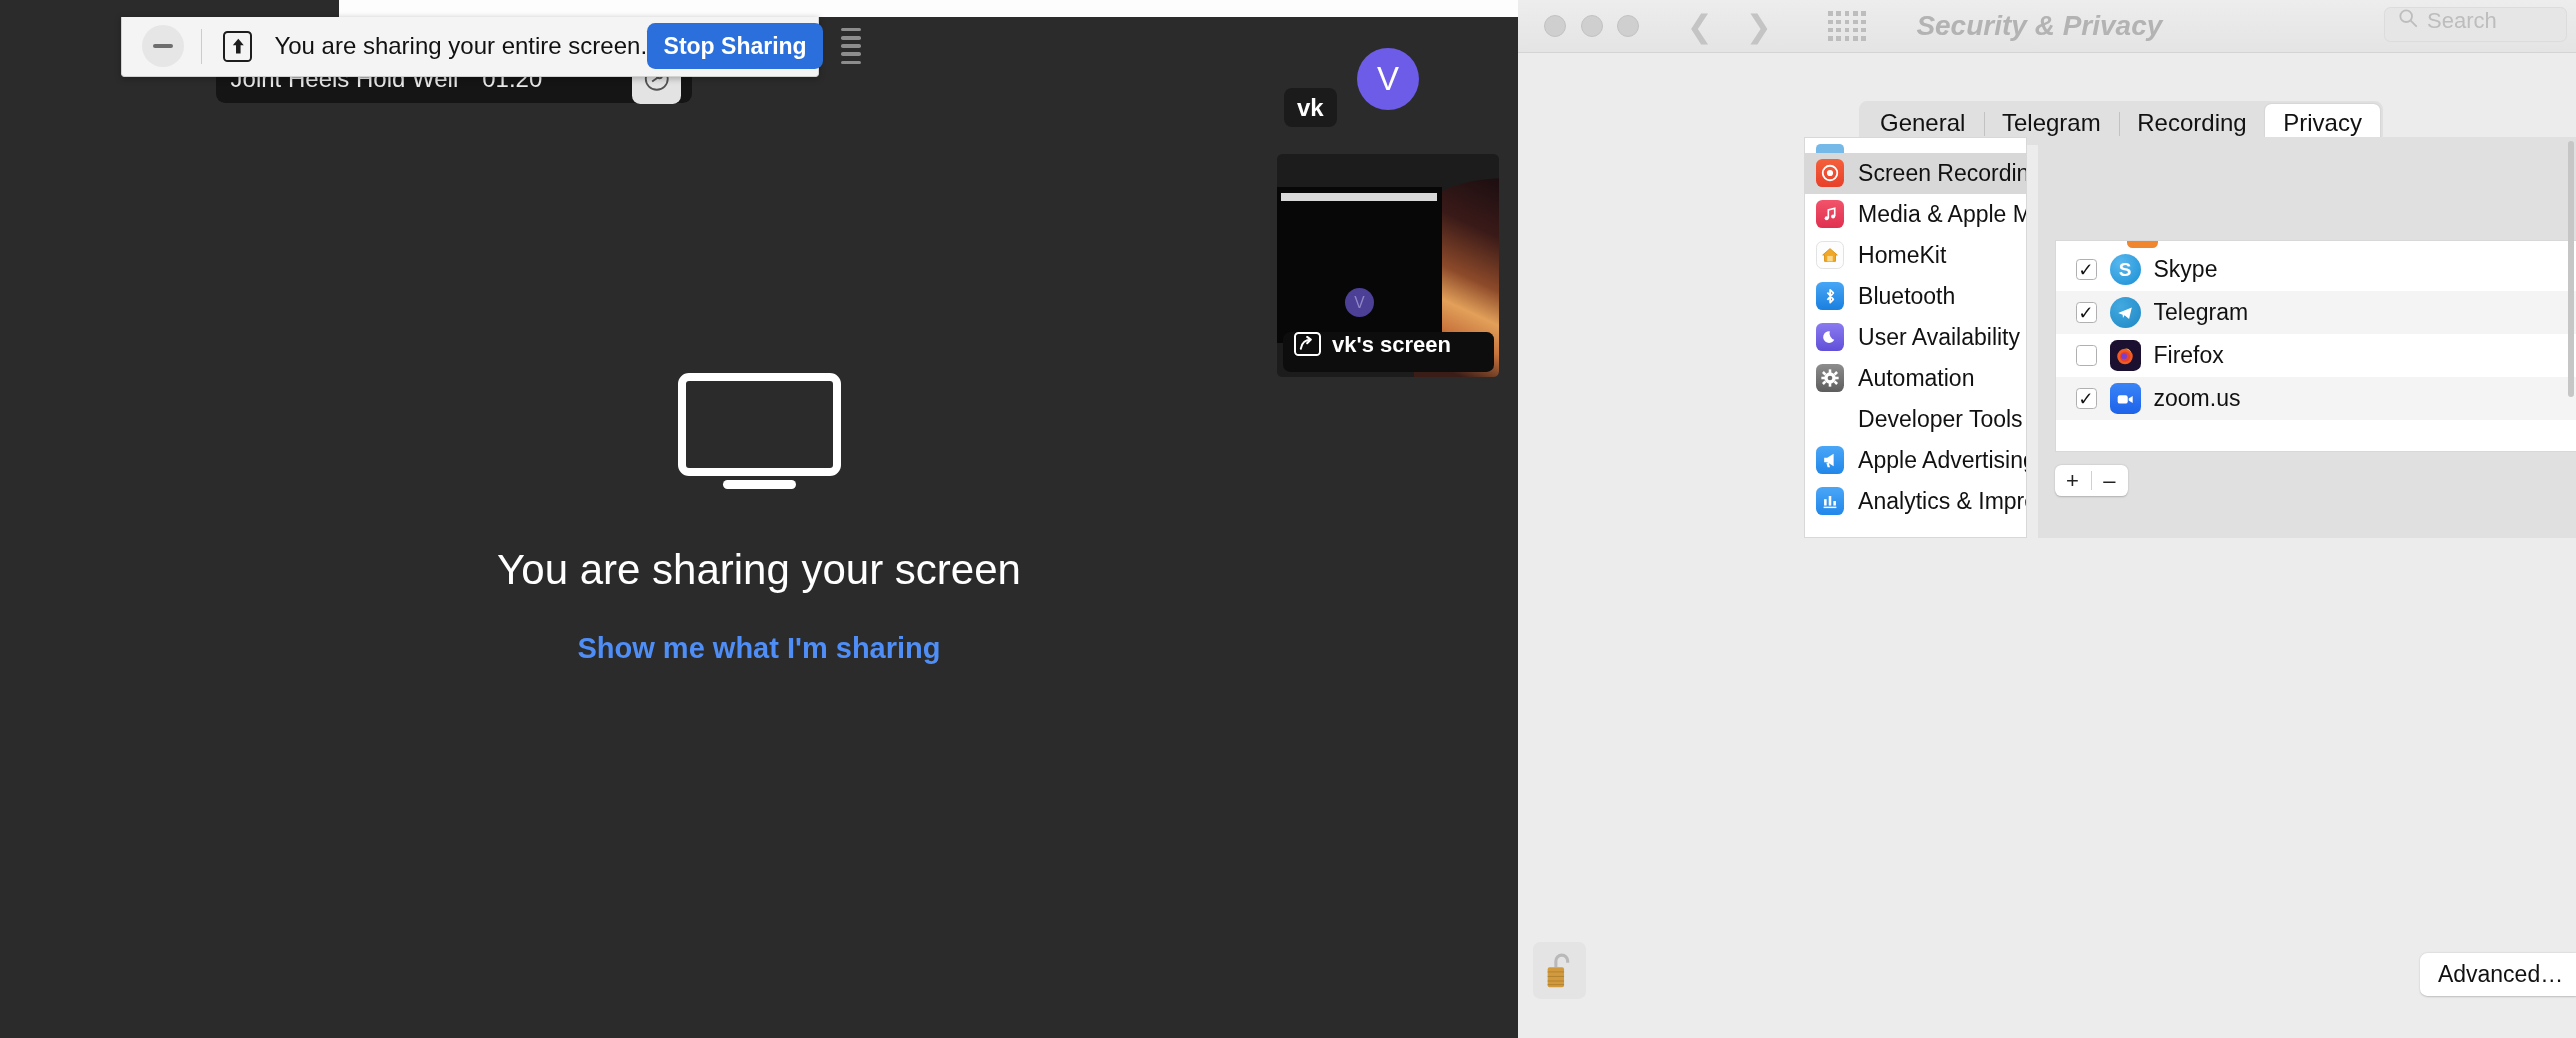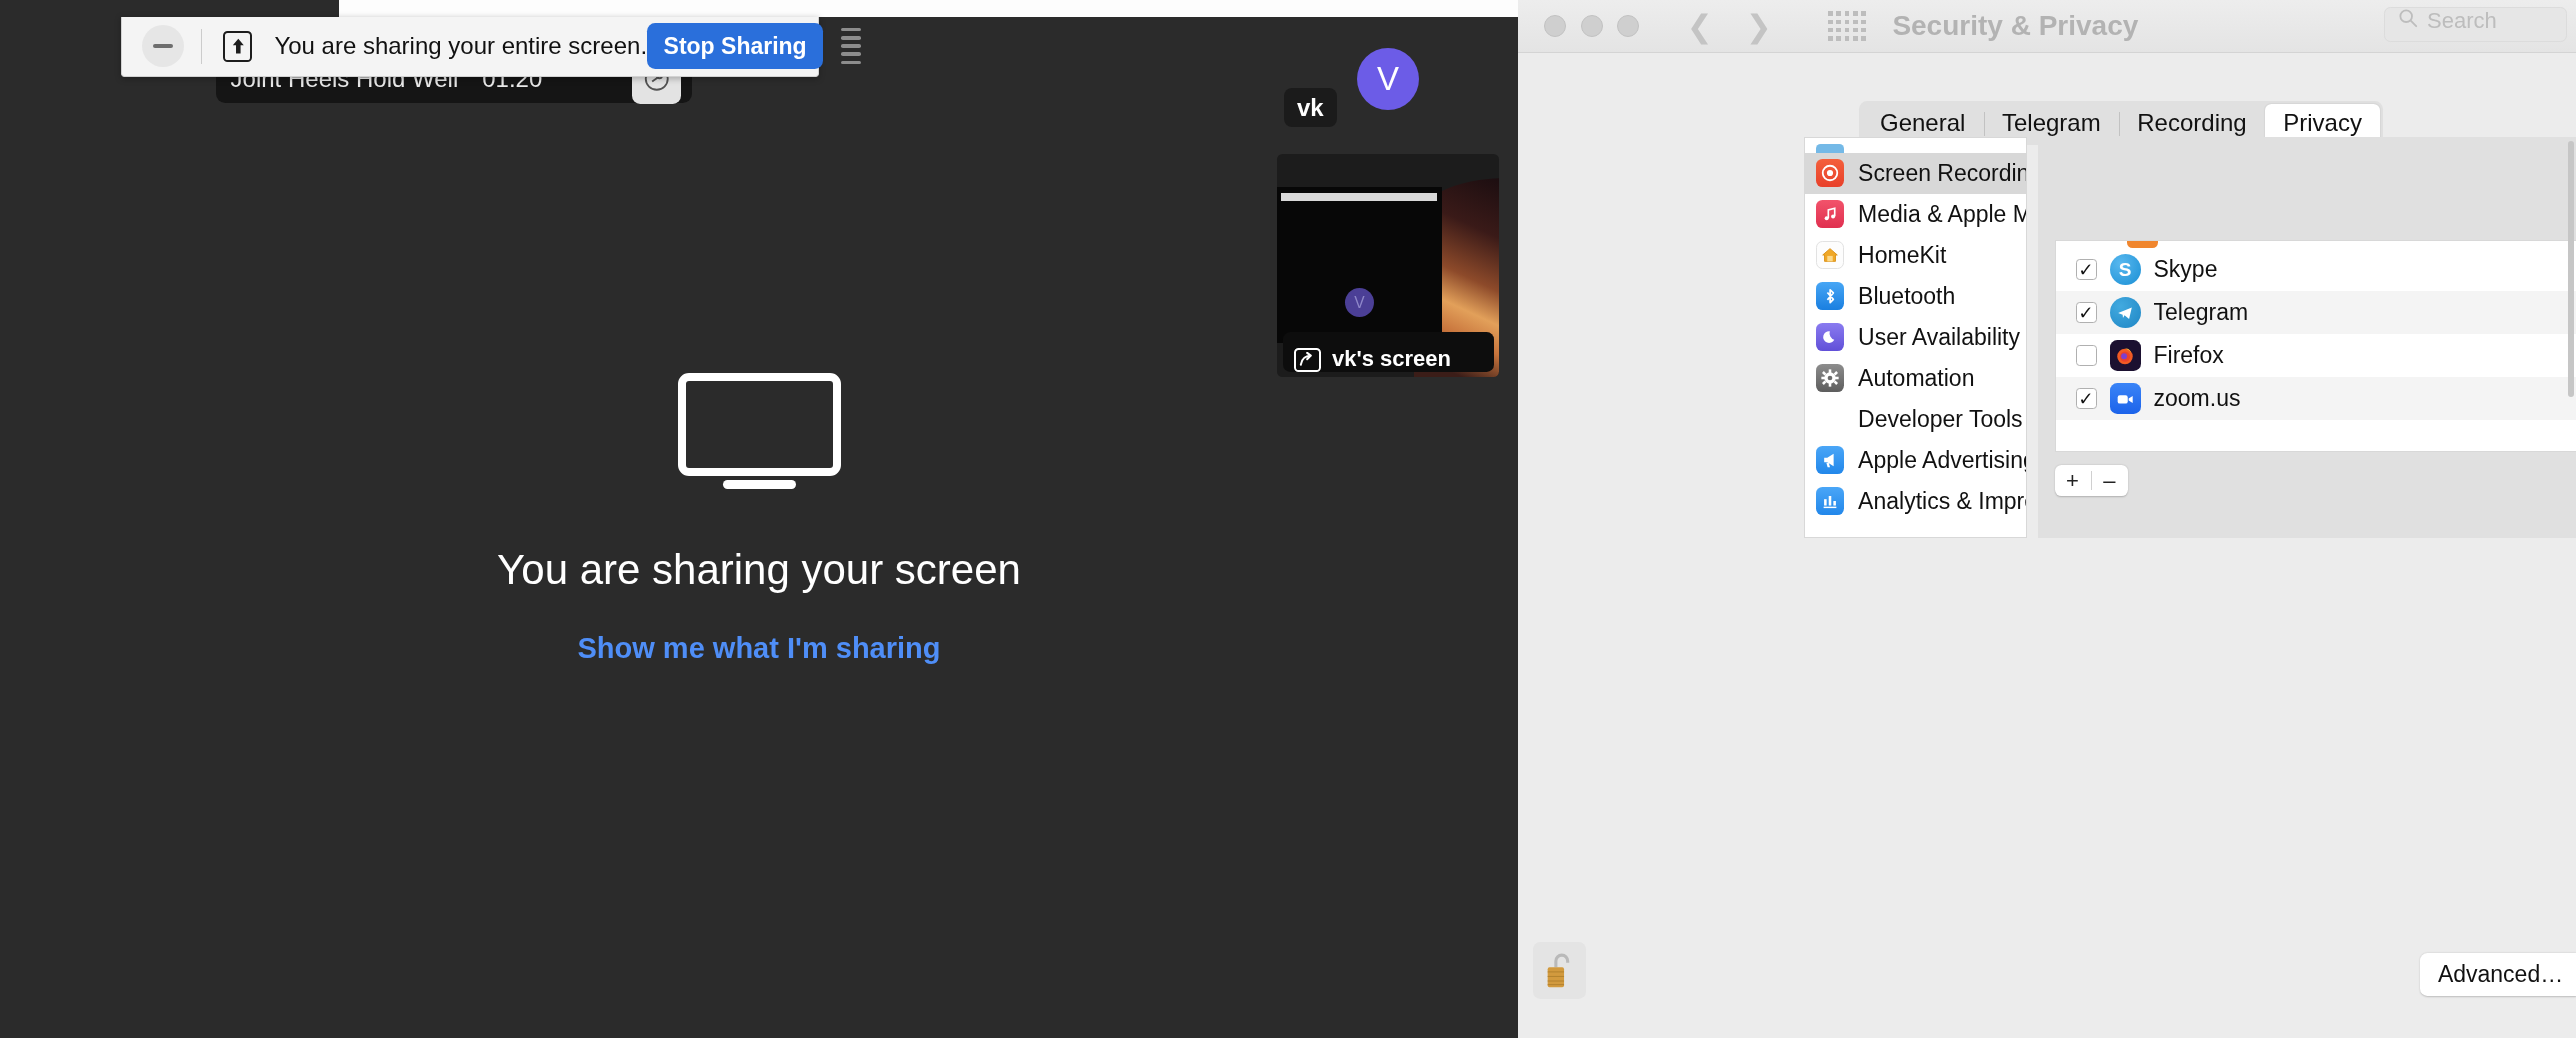--- a/index.html
+++ b/index.html
@@ -110,21 +110,21 @@
     border-top-left-radius: 110px 55px;
   }
   .thumb-avatar {
     position: absolute; left: 68px; top: 134px; width: 29px; height: 29px;
     border-radius: 50%; background: #4b3f96; color:#8e87c9;
     display:flex; align-items:center; justify-content:center; font-size: 15.6px;
   }
   .thumb-label {
     position: absolute; left: 5.5px; bottom: 5.5px; width: 211px; height: 40px;
     background: #0d0d0d; border-radius: 7.3px;
-    display: flex; align-items: flex-end; gap: 11px; padding: 0 11px;
+    display: flex; align-items: flex-start; gap: 11px; padding: 0 11px;
   }
   .thumb-label-text { color: #fff; font-size: 22px; font-weight: 700; white-space: nowrap; }
   .share-arrow-box {
     width: 27.5px; height: 24px; border: 2.7px solid #fff; border-radius: 4.6px;
     display: flex; align-items: center; justify-content: center; flex: 0 0 auto;
   }
 
   
   .sysprefs {
     position: absolute; left: 1518px; top: 0; width: 1058px; height: 1038px;
@@ -138,21 +138,21 @@
   }
   .traffic { display: flex; gap: 14.6px; }
   .traffic i { width: 22px; height: 22px; border-radius: 50%; background: #cfcfcf; border: 0.9px solid #c2c2c2; display:block; }
   .nav-arrows { display: flex; gap: 33px; margin-left: 31px; }
   .nav-arrows span { color: #c4c4c4; font-size: 31px; line-height: 1; font-weight: 300; cursor: pointer; }
   .grid-icon {
     margin-left: 40px; display: grid; grid-template-columns: repeat(5, 4.6px);
     grid-auto-rows: 4.6px; gap: 3.7px;
   }
   .grid-icon i { background: #bdbdbd; display:block; width:4.6px; height:4.6px; }
-  .sp-title { margin-left: 10px; font-size: 28px; font-weight: 700; color: #b3b3b3; white-space: nowrap; }
+  .sp-title { margin-left: 34px; font-size: 28px; font-weight: 700; color: #b3b3b3; white-space: nowrap; font-style: italic; }
   .sp-search {
     position: absolute; right: 9.2px; top: 7.3px; width: 183px; height: 35px;
     background: #e6e6e6; border: 0.9px solid #dcdcdc; border-radius: 6.4px;
     display: flex; align-items: flex-start; padding-left: 13px; gap: 9.2px;
   }
   .sp-search-text { color: #bdbdbd; font-size: 22px; }
 
   .sp-body { position: absolute; left: 0; top: 53px; width: 1058px; height: 985px; background: #ececec; }
 
   .tabbar {

